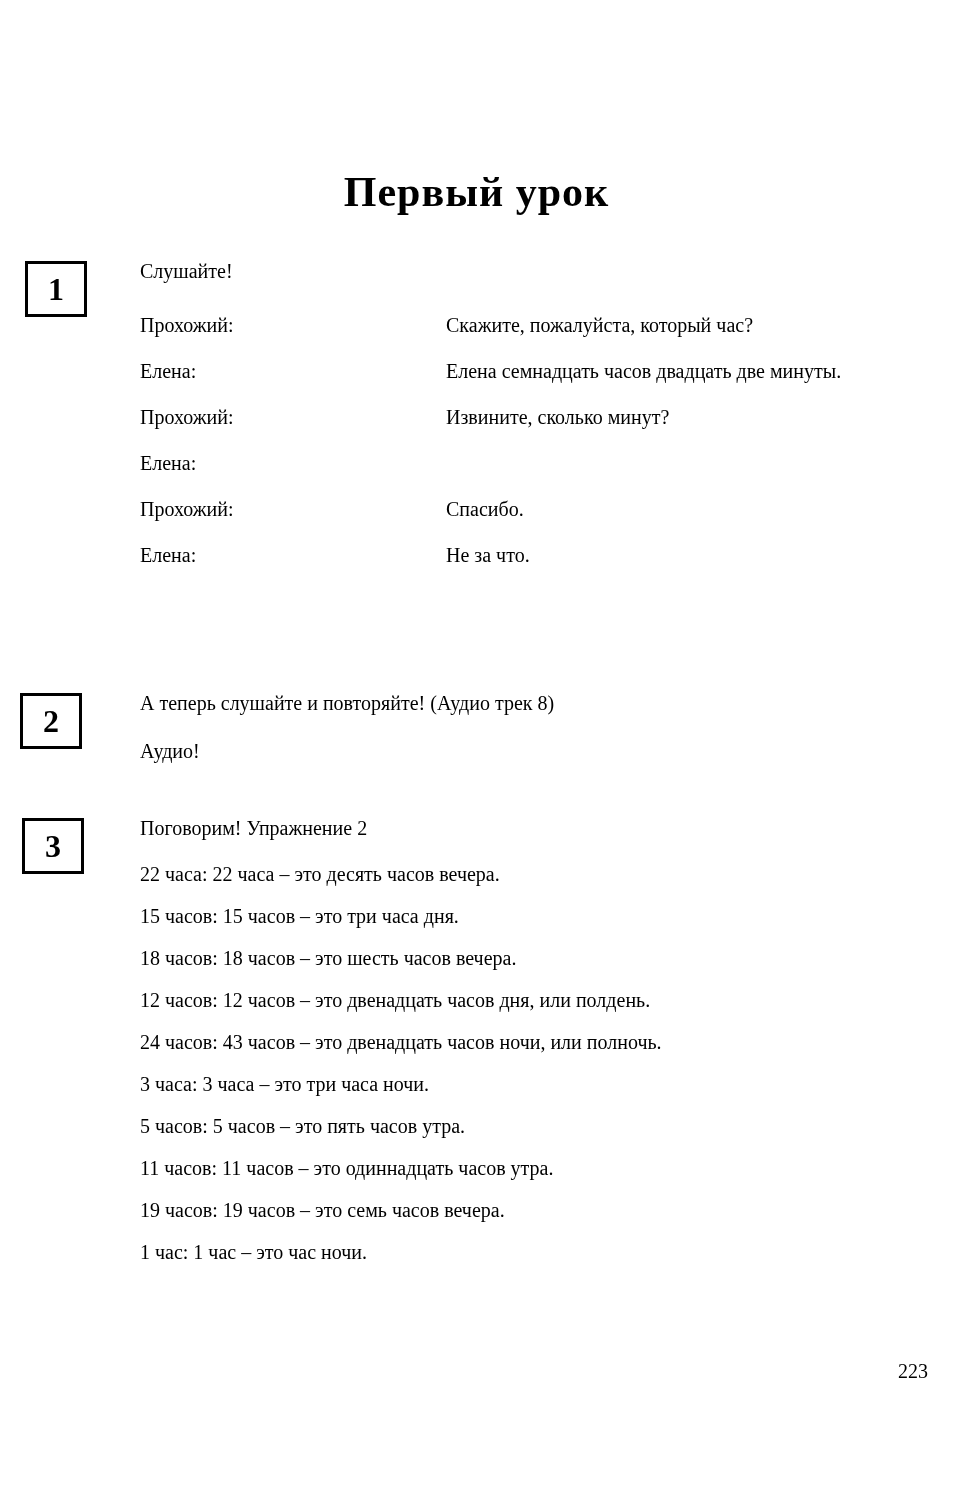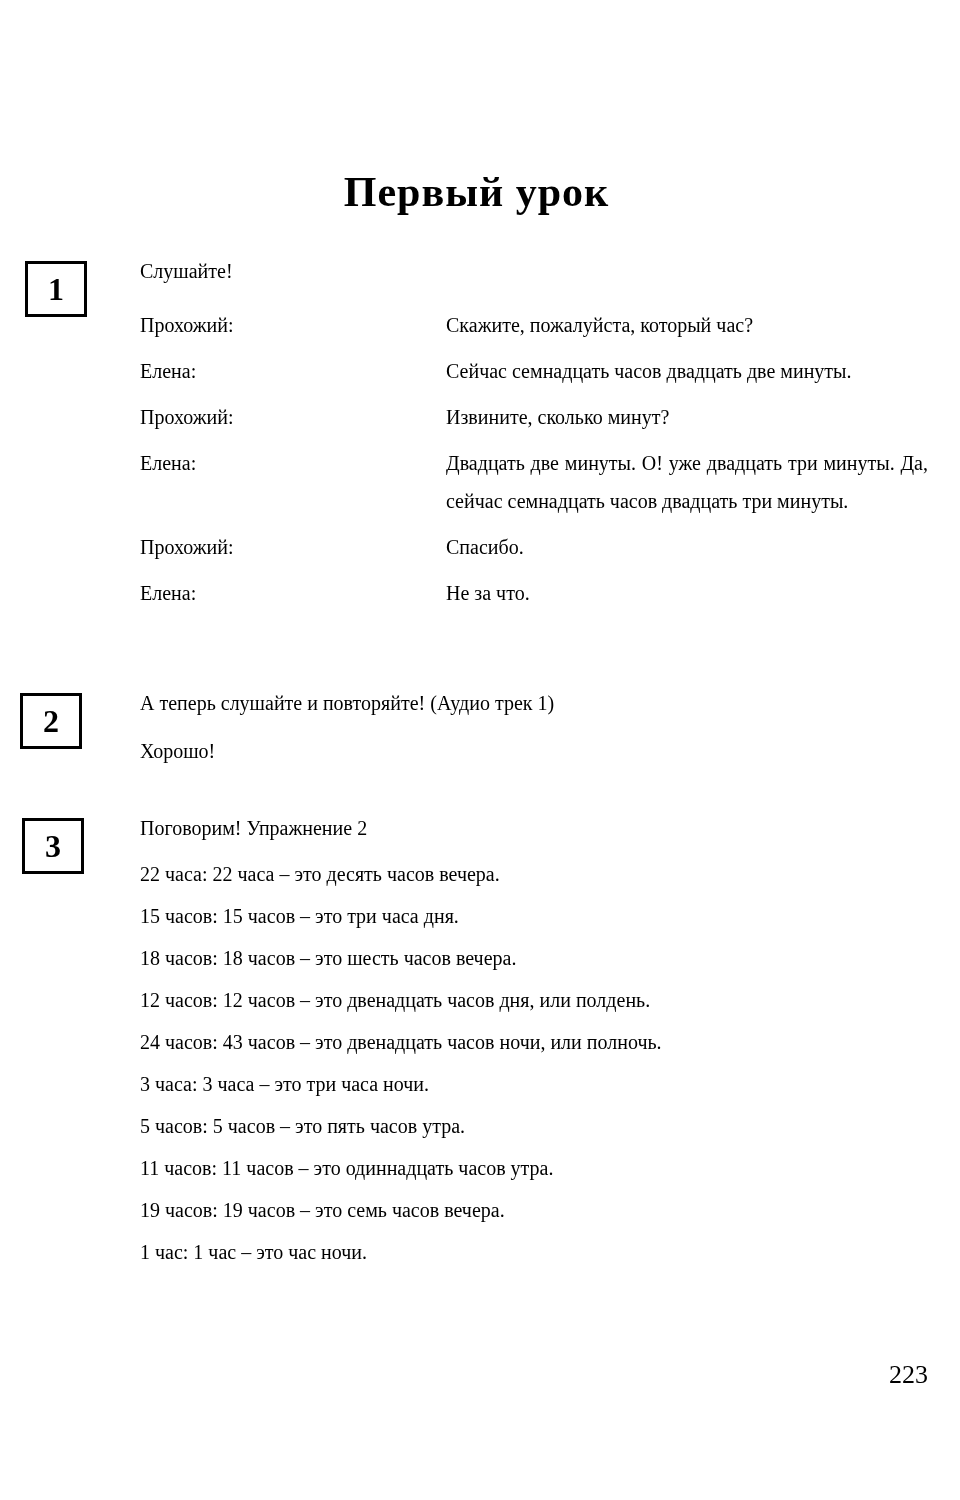--- a/index.html
+++ b/index.html
@@ -81,21 +81,21 @@
     line-height: 26px;
   }
   .ex-outro {
     margin: 10px 0 0 0;
     line-height: 26px;
   }
   .pagenum {
     position: absolute;
     top: 1360px;
     right: 25px;
-    font-size: 26px;
+    font-size: 20px;
   }
 </style>
 </head>
 <body>
 
 <div class="page">
 
   <h1 class="title">Первый урок</h1>
 
   <section class="sec" style="top:258px;">
@@ -104,48 +104,47 @@
     </div>
     <div class="content">
       <p class="intro-line">Слушайте!</p>
 
       <div class="drow">
         <span class="speaker">Прохожий:</span>
         <span class="speech">Скажите, пожалуйста, который час?</span>
       </div>
       <div class="drow">
         <span class="speaker">Елена:</span>
-        <span class="speech">Сейчас семнадцать часов двадцать две минуты.</span>
+        <span class="speech">Елена семнадцать часов двадцать две минуты.</span>
       </div>
       <div class="drow">
         <span class="speaker">Прохожий:</span>
         <span class="speech">Извините, сколько минут?</span>
       </div>
       <div class="drow">
         <span class="speaker">Елена:</span>
-        <span class="speech">Двадцать две минуты. О! уже двадцать три минуты. Да, сейчас семнадцать часов двадцать три минуты.</span>
       </div>
       <div class="drow">
         <span class="speaker">Прохожий:</span>
         <span class="speech">Спасибо.</span>
       </div>
       <div class="drow">
         <span class="speaker">Елена:</span>
         <span class="speech">Не за что.</span>
       </div>
     </div>
   </section>
 
   <section class="sec" style="top:690px;">
     <div class="numbox" style="left:20px;">
       <span>2</span>
     </div>
     <div class="content">
-      <p class="sec2-line">А теперь слушайте и повторяйте! (Аудио трек 1)</p>
-      <p class="sec2-line">Хорошо!</p>
+      <p class="sec2-line">А теперь слушайте и повторяйте! (Аудио трек 8)</p>
+      <p class="sec2-line">Аудио!</p>
     </div>
   </section>
 
   <section class="sec" style="top:815px;">
     <div class="numbox" style="left:22px;">
       <span>3</span>
     </div>
     <div class="content">
       <p class="ex-heading">Поговорим! Упражнение 2</p>
       <p class="ex-item">22 часа: 22 часа – это десять часов вечера.</p>

